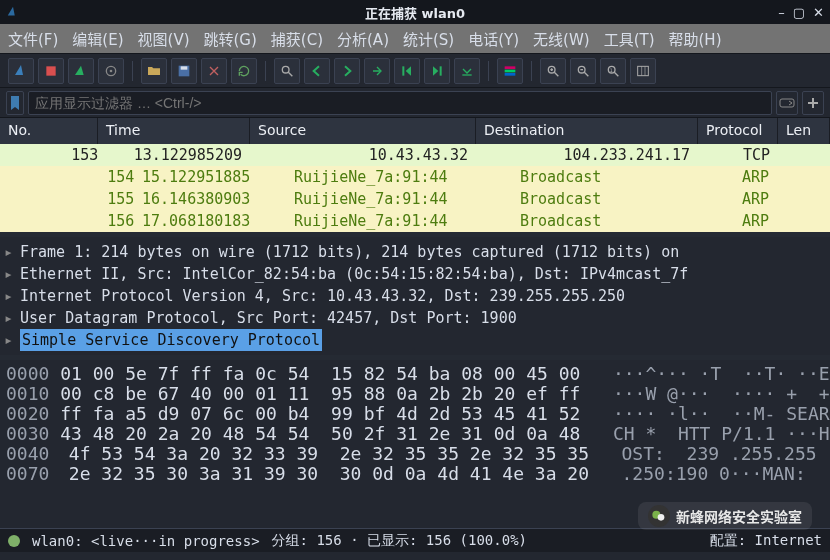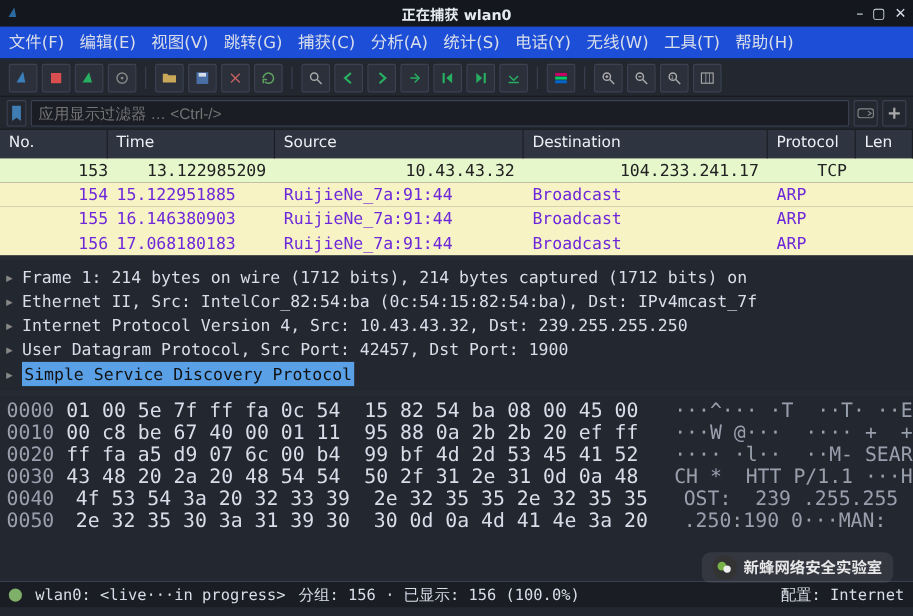--- a/index.html
+++ b/index.html
@@ -31,21 +31,21 @@
     font-size: 13px; color: #d8dee9;
   }
   .win-controls span { cursor: pointer; }
   .titlebar-left {
     position: absolute; left: 6px; top: 0; height: 24px; display: flex; align-items: center;
   }
   .titlebar-left svg { width: 14px; height: 14px; }
   
   .menubar {
     height: 30px;
-    background: #1d4ed8;
+    background: #737373;
     display: flex;
     align-items: center;
     padding: 12px 8px;
     gap: 14px;
     font-size: 15px;
     border-bottom: 1px solid #14171d;
   }
   .menubar .menu-item { cursor: pointer; color: #d8dee9; }
   
   .toolbar {
@@ -127,21 +127,21 @@
     font-family: "DejaVu Sans Mono", monospace;
     font-size: 15px;
   }
   .packet-row {
     display: flex;
     height: 22px;
     align-items: center;
   }
   .packet-row div { padding: 0 8px; white-space: nowrap; overflow: hidden; }
   .row-light { background: #e6f7cc; color: #222; text-align: right; }
-  .row-cream { background: #f8f3c4; color: #6d28d9; }
+  .row-cream { background: #f8f3c4; color: #4d7c0f; padding-left: 36px; }
   
   .details {
     font-family: "DejaVu Sans Mono", monospace;
     font-size: 15px;
     padding: 4px 4px;
     border-bottom: 5px solid #252a33;
     line-height: 22px;
     background: #232730;
   }
   .details .row { display:flex; align-items:center; gap:6px; }
@@ -470,21 +470,21 @@
       <span class="offset">0030</span>
       <span class="bytes"> 43 48 20 2a 20 48 54 54  50 2f 31 2e 31 0d 0a 48   </span>
       <span class="ascii">CH *  HTT P/1.1 ···H</span>
     </div>
     <div class="line">
       <span class="offset">0040</span>
       <span class="bytes"> 4f 53 54 3a 20 32 33 39  2e 32 35 35 2e 32 35 35   </span>
       <span class="ascii">OST:  239 .255.255</span>
     </div>
     <div class="line">
-      <span class="offset">0050</span>
+      <span class="offset">0070</span>
       <span class="bytes"> 2e 32 35 30 3a 31 39 30  30 0d 0a 4d 41 4e 3a 20   </span>
       <span class="ascii">.250:190 0···MAN: </span>
     </div>
   </div>
 
 <div class="watermark">
   <div class="wm-icon">
     <svg width="16" height="16" viewBox="0 0 24 24">
         <circle cx="8" cy="10" r="6" fill="#7ab24a"></circle>
         <circle cx="15" cy="14" r="5" fill="#efefef"></circle>

